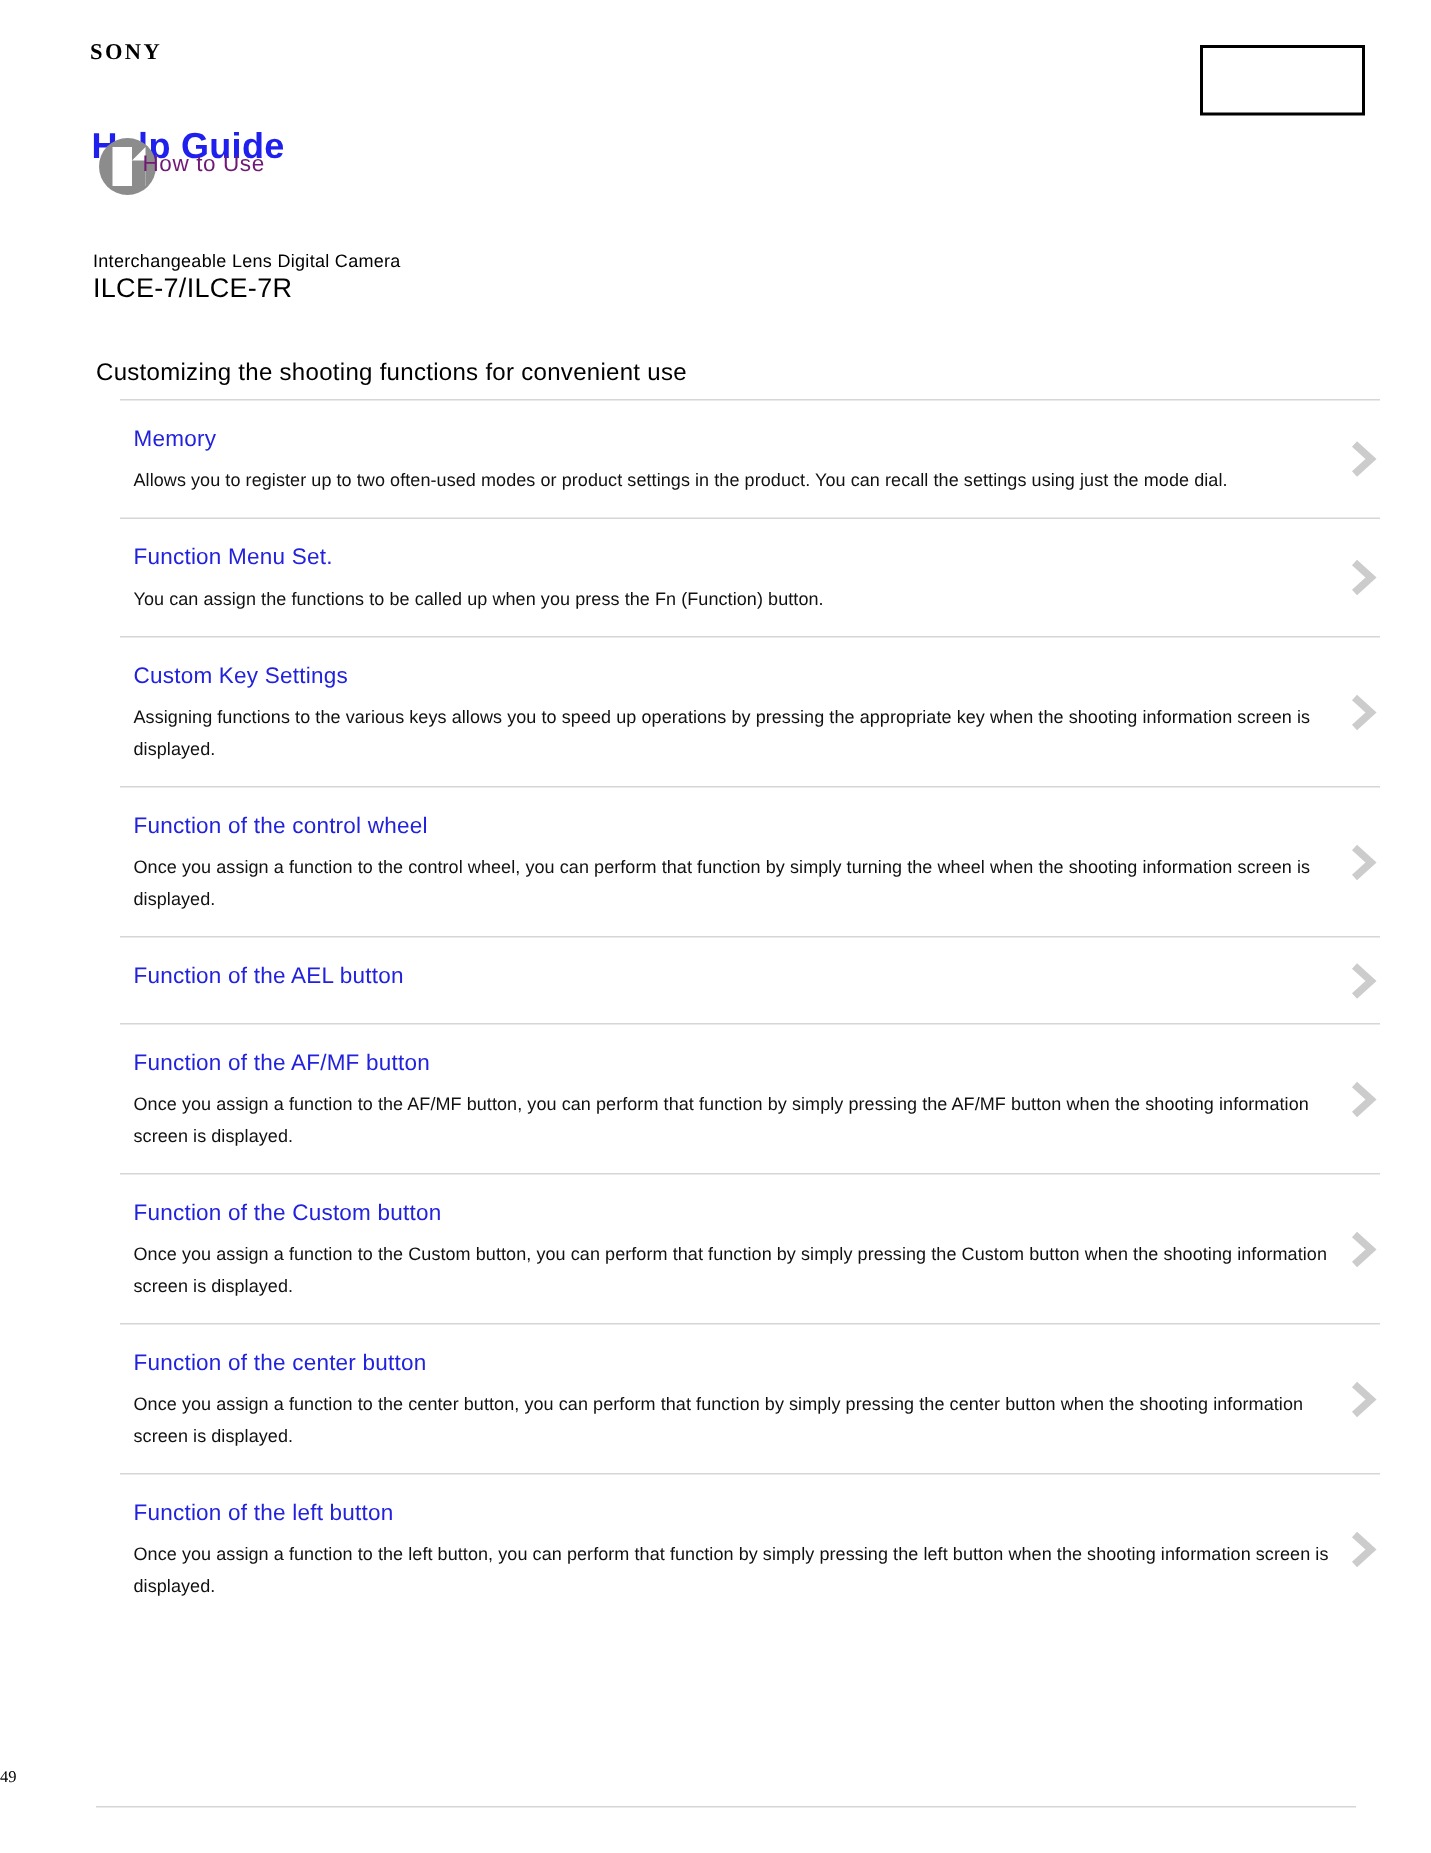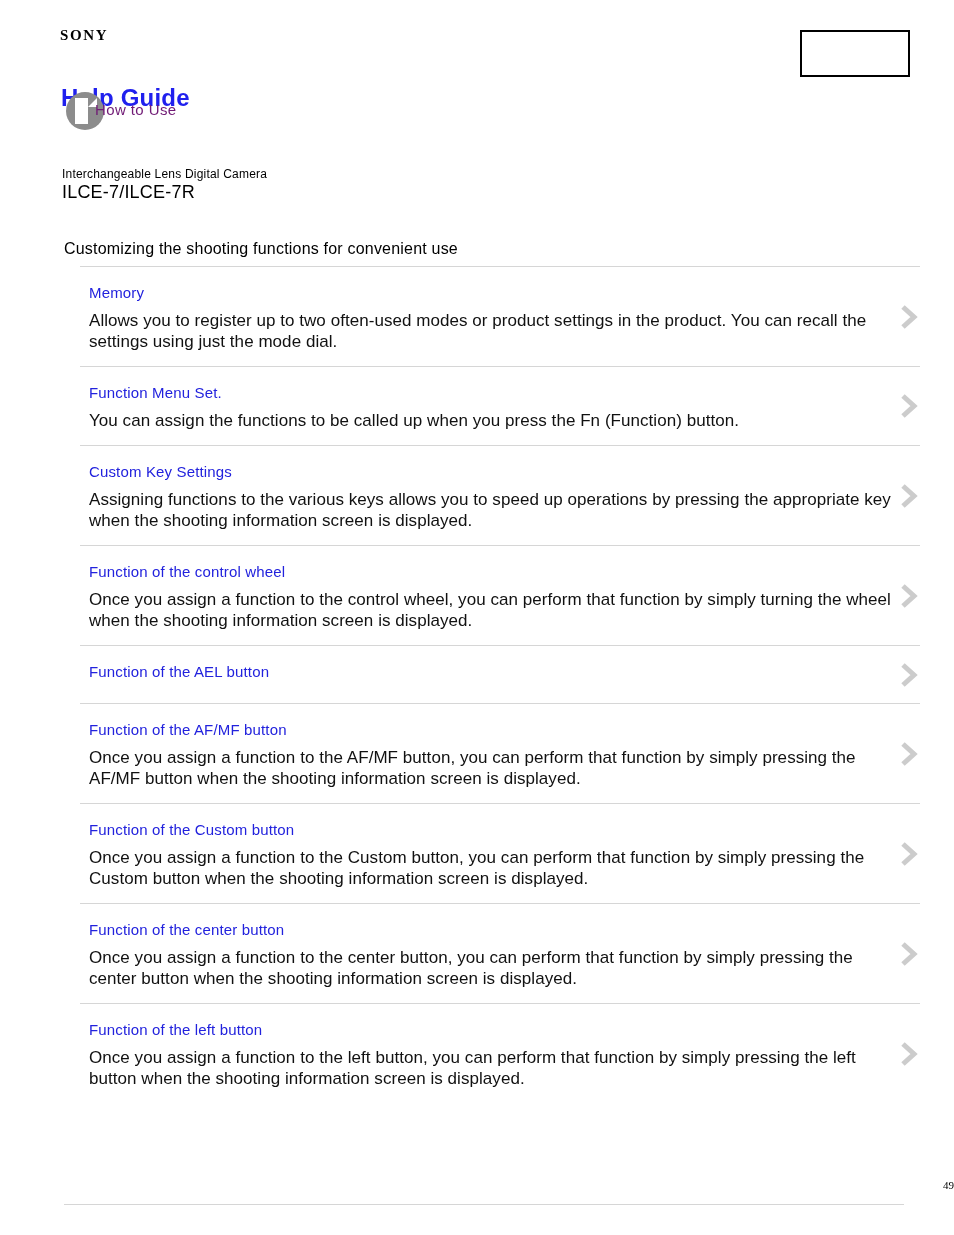--- a/index.html
+++ b/index.html
@@ -172,21 +172,21 @@
     font-size: 15px;
     color: #2222dd;
     line-height: 19px;
     margin: 0 0 8px 9px;
     letter-spacing: 0.15px;
     cursor: pointer;
   }
 
   .topic-desc {
     display: block;
-    font-size: 17px;
+    font-size: 12px;
     color: #111111;
     line-height: 21px;
     margin: 0 0 0 9px;
     width: 808px;
     letter-spacing: 0.05px;
   }
 
   .chevron {
     position: absolute;
     right: -2px;
@@ -197,21 +197,21 @@
     pointer-events: none;
   }
   .chevron svg { display: block; }
 
   
   .page-number {
     position: absolute;
     left: 0;
     top: 1179px;
     width: 954px;
-    text-align: right;
+    text-align: left;
     font-size: 11px;
     color: #000000;
     font-family: "Liberation Serif", serif;
   }
   .bottom-rule {
     position: absolute;
     left: 64px;
     top: 1204px;
     width: 840px;
     height: 1px;

